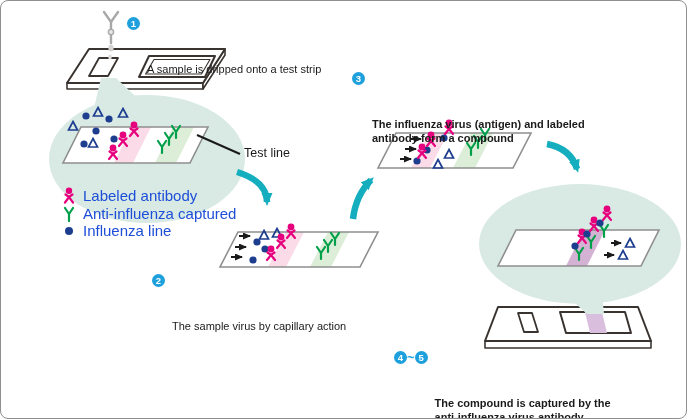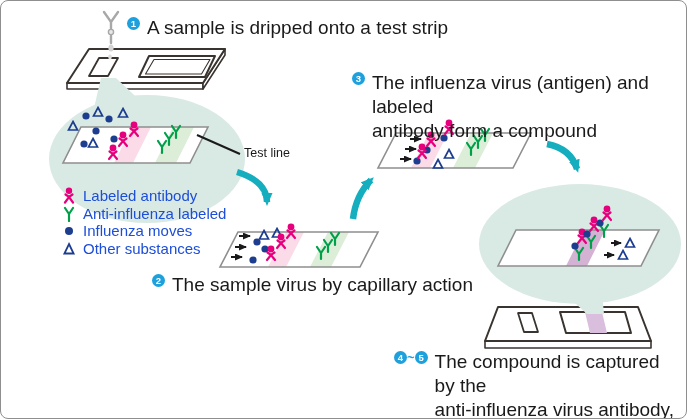--- a/index.html
+++ b/index.html
@@ -3,22 +3,22 @@
 <meta charset="utf-8">
 <style>
   html,body{margin:0;padding:0;background:#fff;}
   .canvas{
     position:relative;width:687px;height:419px;box-sizing:border-box;
     background:#fff;border:1.5px solid #8f8f8f;border-radius:8px;overflow:hidden;
     font-family:"Liberation Sans","DejaVu Sans",sans-serif;color:#1a1a1a;
   }
   svg{position:absolute;left:0;top:0;}
   .txt{position:absolute;display:flex;gap:7px;align-items:flex-start;}
-  .step-text{font-size:19px;line-height:1.25;letter-spacing:0;}
-  .pre{white-space:pre-line;}
+  .step-text{font-size:11px;line-height:1.25;letter-spacing:0;margin-top:47px;}
+  .pre{white-space:pre-line;font-weight:bold;}
   .badge{
     width:13px;height:13px;border-radius:50%;background:#1ea0dc;color:#fff;
     font-size:9.5px;font-weight:bold;display:flex;align-items:center;justify-content:center;
     flex:0 0 13px;margin-top:1px;
   }
   .badge-pair{display:flex;align-items:center;gap:1px;margin-top:1px;}
   .tilde{color:#1ea0dc;font-weight:bold;font-size:13px;line-height:13px;margin:0 -1px;}
   .small-label{font-size:12.5px;}
   .legend{position:absolute;left:61px;top:186px;display:flex;flex-direction:column;}
   .legend-row{display:flex;align-items:center;gap:7px;height:17.5px;}
@@ -245,29 +245,23 @@
         <path d="M3,15.5 L7,10 L11,15.5" stroke="#e6007e" stroke-width="2.2" fill="none" stroke-linecap="round"></path>
         <path d="M3.5,7.5 L7,10 L10.5,7.5" stroke="#e6007e" stroke-width="2.2" fill="none" stroke-linecap="round"></path>
         <circle cx="7" cy="3.8" r="3.2" fill="#e6007e"></circle>
       </svg>
       <span class="legend-label">Labeled antibody</span>
     </div>
     <div class="legend-row">
       <svg width="14" height="17" viewBox="0 0 14 17" style="position:static;">
         <path d="M7,16 L7,9 M7,9 L3,3 M7,9 L11,3" stroke="#00a04a" stroke-width="2.2" fill="none" stroke-linecap="round"></path>
       </svg>
-      <span class="legend-label">Anti-influenza labeled</span>
+      <span class="legend-label">Anti-influenza captured</span>
     </div>
     <div class="legend-row">
       <svg width="14" height="17" viewBox="0 0 14 17" style="position:static;">
         <circle cx="7" cy="9" r="4" fill="#1d3d8f"></circle>
       </svg>
-      <span class="legend-label">Influenza moves</span>
+      <span class="legend-label">Influenza line</span>
     </div>
-    <div class="legend-row">
-      <svg width="14" height="17" viewBox="0 0 14 17" style="position:static;">
-        <path d="M7,4 L11.6,13.5 L2.4,13.5 Z" fill="none" stroke="#1d3d8f" stroke-width="1.8"></path>
-      </svg>
-      <span class="legend-label">Other substances</span>
-    </div>
   </div>
 
 </div>
 
 </body></html>

